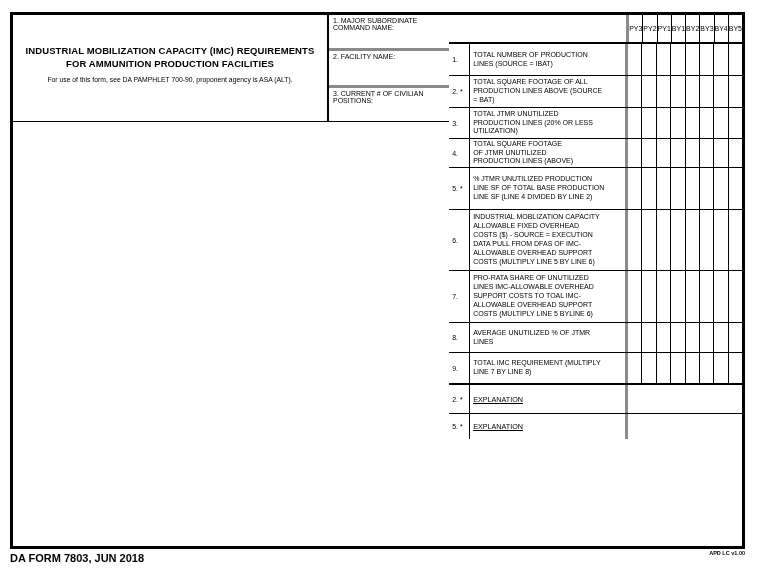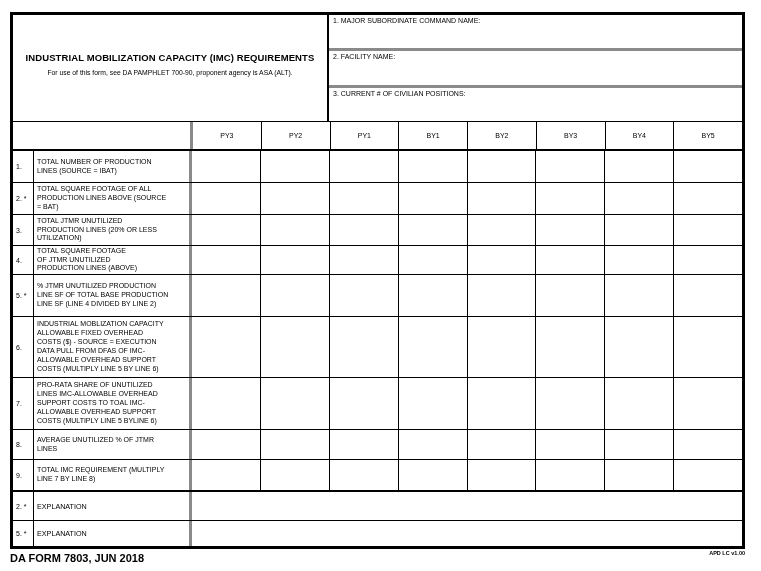--- a/index.html
+++ b/index.html
@@ -3,21 +3,21 @@
 <meta charset="utf-8">
 <style>
   * { margin:0; padding:0; box-sizing:border-box; }
   html,body { background:#fff; }
   .page {
     position:relative; width:761px; height:571px; background:#fff;
     font-family:"Liberation Sans", sans-serif; color:#000;
   }
   .form {
     position:absolute; left:10px; top:12px; width:735px; height:537px;
-    border:3px solid #000; display:flex; flex-direction:column; background:#fff;
+    border:3px solid #000; display:flex; flex-direction:row; background:#fff;
   }
   
   .form-header { display:flex; height:107px; border-bottom:1px solid #000; }
   .title-box {
     width:316px; border-right:2px solid #000; display:flex; flex-direction:column;
     justify-content:center; align-items:center; text-align:center; padding:2px 8px 10px 8px;
   }
   .title-line { font-size:9.5px; font-weight:bold; line-height:1.32; letter-spacing:.1px; }
   .subtitle { font-size:6.8px; margin-top:5px; }
   .header-fields { flex:1; display:flex; flex-direction:column; }
@@ -40,36 +40,37 @@
   }
   .c-blank { width:180px; flex:none; border-right:3px solid #8a8a8a; }
   .c-head {
     flex:1; display:flex; align-items:center; justify-content:center;
     font-size:7px; border-right:1px solid #000;
   }
   .c-data { flex:1; border-right:1px solid #000; }
   .trow > .no-r { border-right:none; }
   .c-explabel {
     width:158px; font-size:7.2px; display:flex; align-items:center;
-    padding-left:3px; flex:none; border-right:3px solid #8a8a8a;
+    padding-left:3px; flex:none; border-right:3px solid #8a8a8a;text-decoration:underline;
   }
   .c-expval { flex:1; border-right:none; }
   
   .form-number { position:absolute; left:10px; top:552px; font-size:11px; font-weight:bold; }
   .version { position:absolute; right:16px; top:550px; font-size:5.5px; font-weight:bold; }
 </style>
 </head>
 <body>
 
 <div class="page">
   <div class="form">
 
     <div class="form-header">
       <div class="title-box">
         <div class="title-line">INDUSTRIAL MOBILIZATION CAPACITY (IMC) REQUIREMENTS</div>
+        <div class="title-line">FOR AMMUNITION PRODUCTION FACILITIES</div>
         <div class="subtitle">For use of this form, see DA PAMPHLET 700-90, proponent agency is ASA (ALT).</div>
       </div>
       <div class="header-fields">
         <div class="hfield">
           <span class="hfield-label">1.  MAJOR SUBORDINATE COMMAND NAME:</span>
         </div>
         <div class="hfield sep">
           <span class="hfield-label">2.  FACILITY NAME:</span>
         </div>
         <div class="hfield sep">

